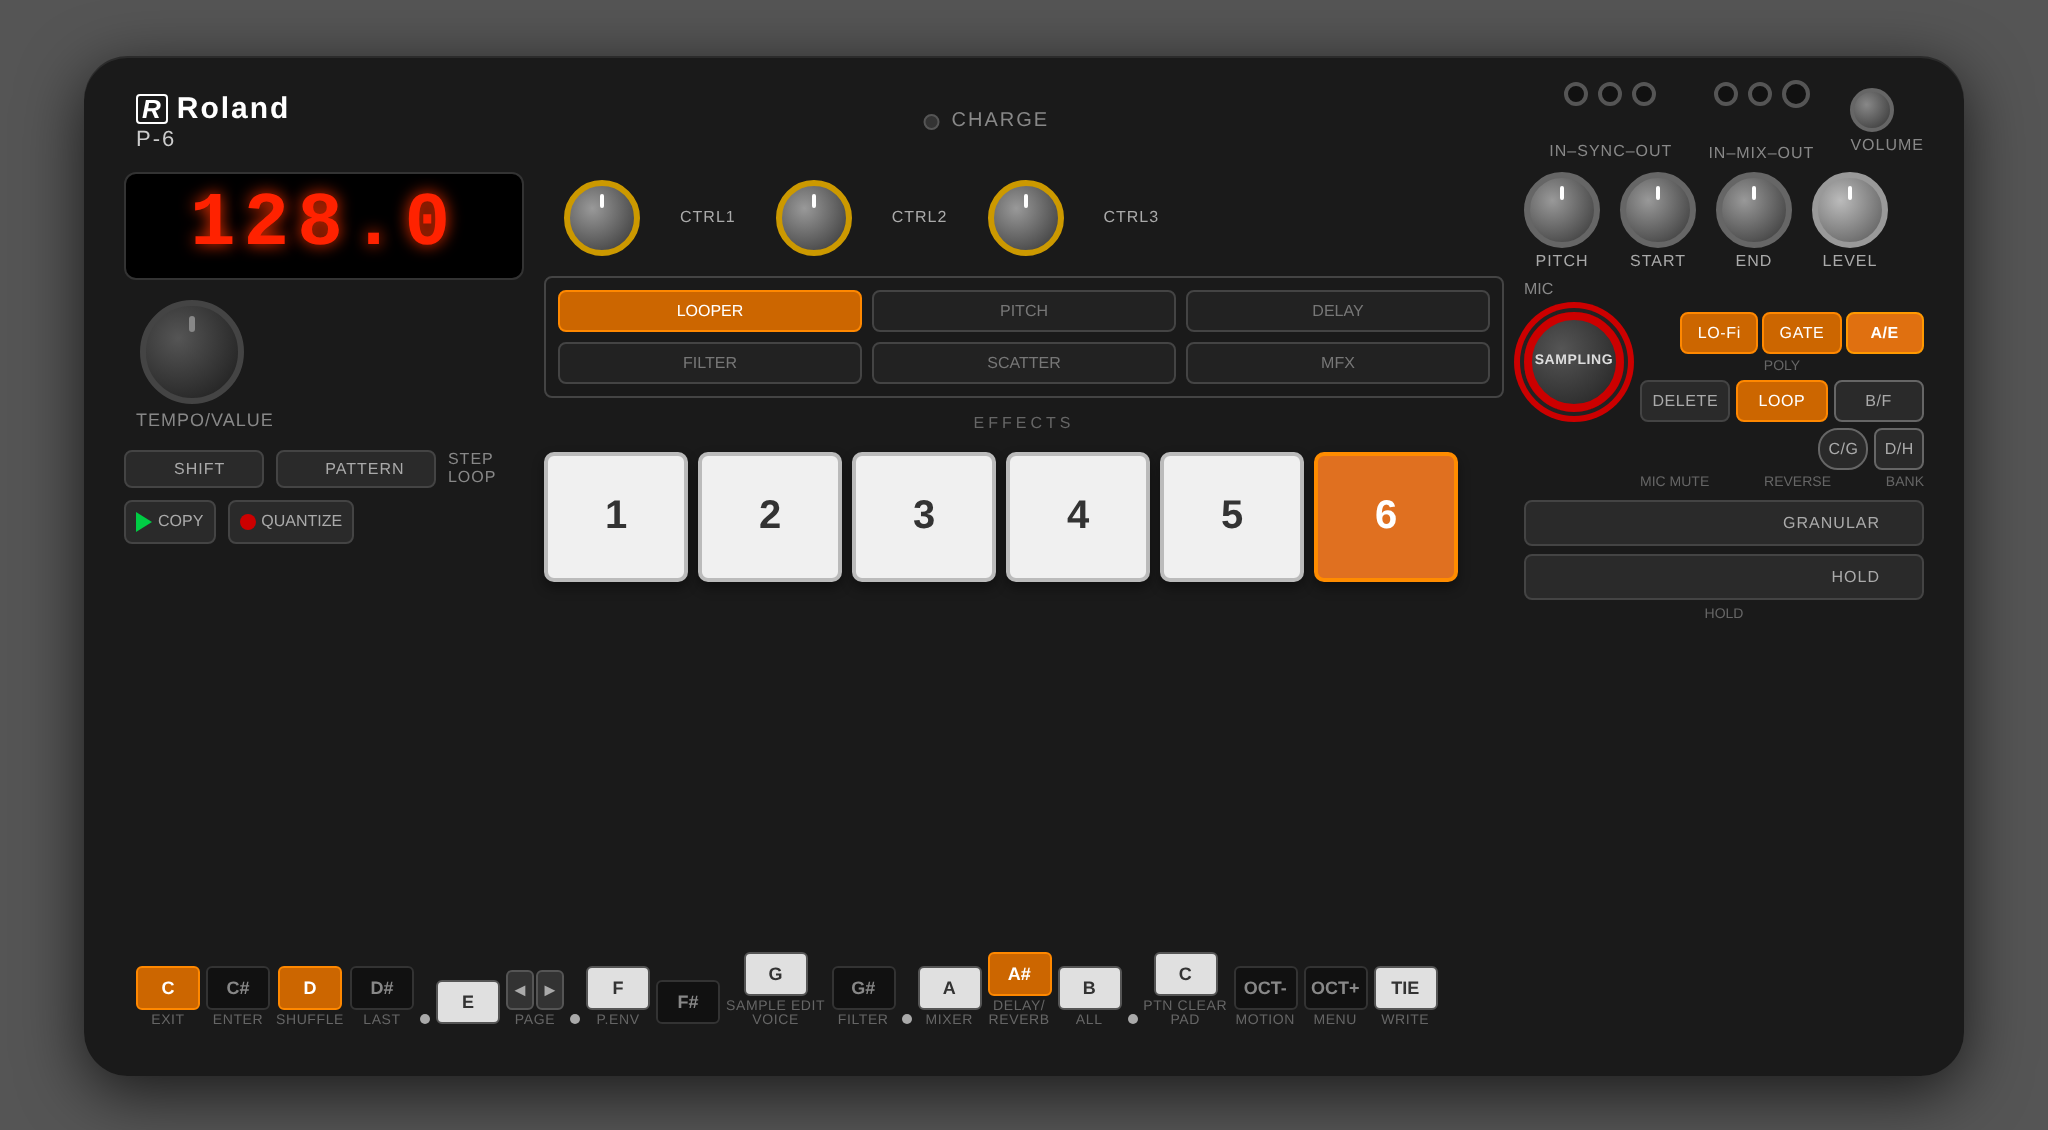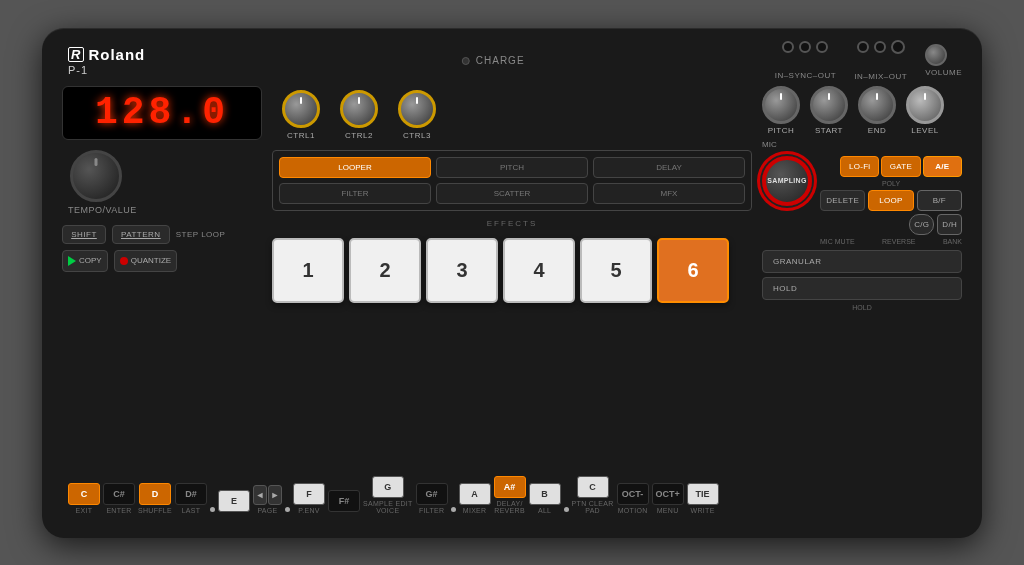--- a/index.html
+++ b/index.html
@@ -208,26 +208,25 @@
       display: flex;
       gap: 6px;
       align-items: center;
     }
     .small-btn {
       background: #2a2a2a;
       border: 1px solid #444;
       border-radius: 4px;
       color: #aaa;
       font-size: 8px;
-      padding: 4px 8px;
+      padding: 4px 24px;
       letter-spacing: 0.5px;
       cursor: pointer;
       text-align: center;
       min-width: 44px;
-      text-decoration: underline;
     }
     .step-loop-label {
       color: #888;
       font-size: 8px;
       letter-spacing: 0.5px;
     }
 
     .copy-quantize-row {
       display: flex;
       gap: 6px;
@@ -269,23 +268,23 @@
     }
 
     .ctrl-knobs-row {
       display: flex;
       gap: 20px;
       align-items: flex-end;
       padding: 4px 10px;
     }
     .ctrl-knob-group {
       display: flex;
-      flex-direction: column;
-      align-items: center;
-      gap: 3px;
+      flex-direction: row;
+      align-items: center;
+      gap: 20px;
     }
     .ctrl-knob {
       width: 38px;
       height: 38px;
       border-radius: 50%;
       background: radial-gradient(circle at 35% 35%, #999, #333);
       border: 3px solid #cc9900;
       position: relative;
     }
     .ctrl-knob::after {
@@ -489,22 +488,22 @@
       display: flex;
       flex-direction: column;
       gap: 4px;
     }
     .side-btn {
       background: #2a2a2a;
       border: 1px solid #444;
       border-radius: 4px;
       color: #aaa;
       font-size: 8px;
-      padding: 6px 10px;
-      text-align: left;
+      padding: 6px 21px;
+      text-align: right;
       cursor: pointer;
       letter-spacing: 0.5px;
     }
     .hold-label {
       color: #666;
       font-size: 7px;
       text-align: center;
     }
     .key-btn {
       display: flex;
@@ -581,21 +580,21 @@
 <body>
 
 <div class="device">
 
   <div class="top-bar">
     <div class="brand">
       <div class="brand-logo">
         <span class="r-mark">R</span>
         <span>Roland</span>
       </div>
-      <div class="model-label">P-1</div>
+      <div class="model-label">P-6</div>
     </div>
 
     <div class="top-center">
       <div class="charge-dot"></div>
       <span class="charge-label">CHARGE</span>
     </div>
 
     <div class="top-right">
       <div class="port-group">
         <div class="port-jacks">

